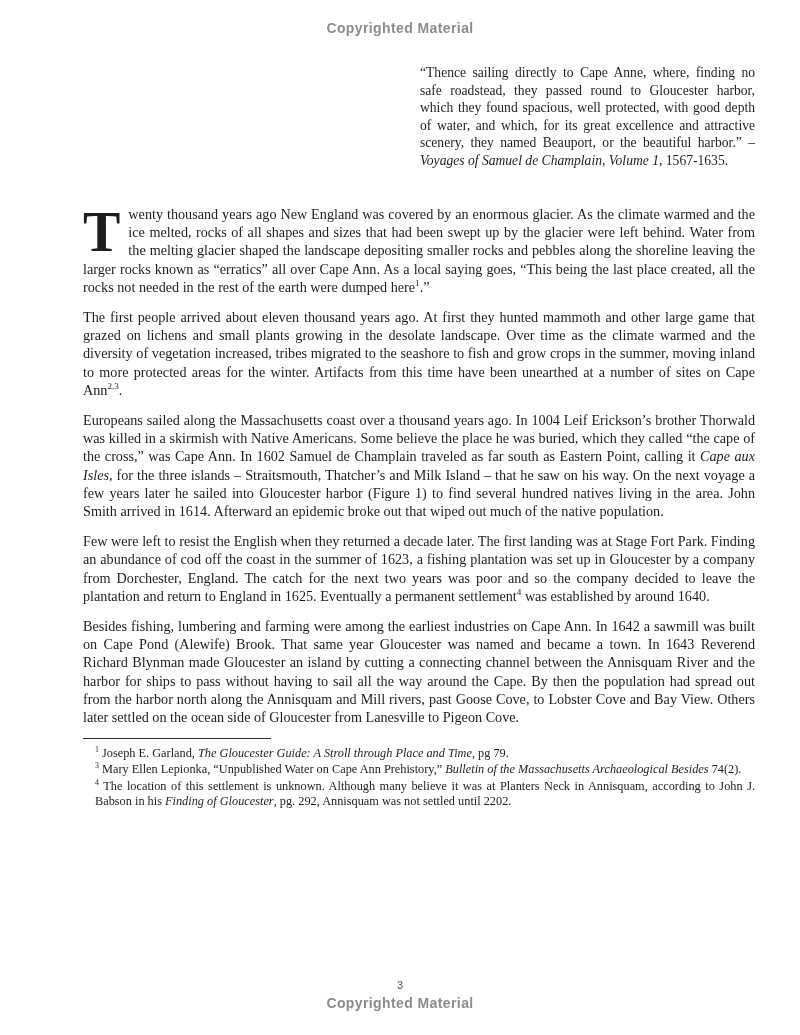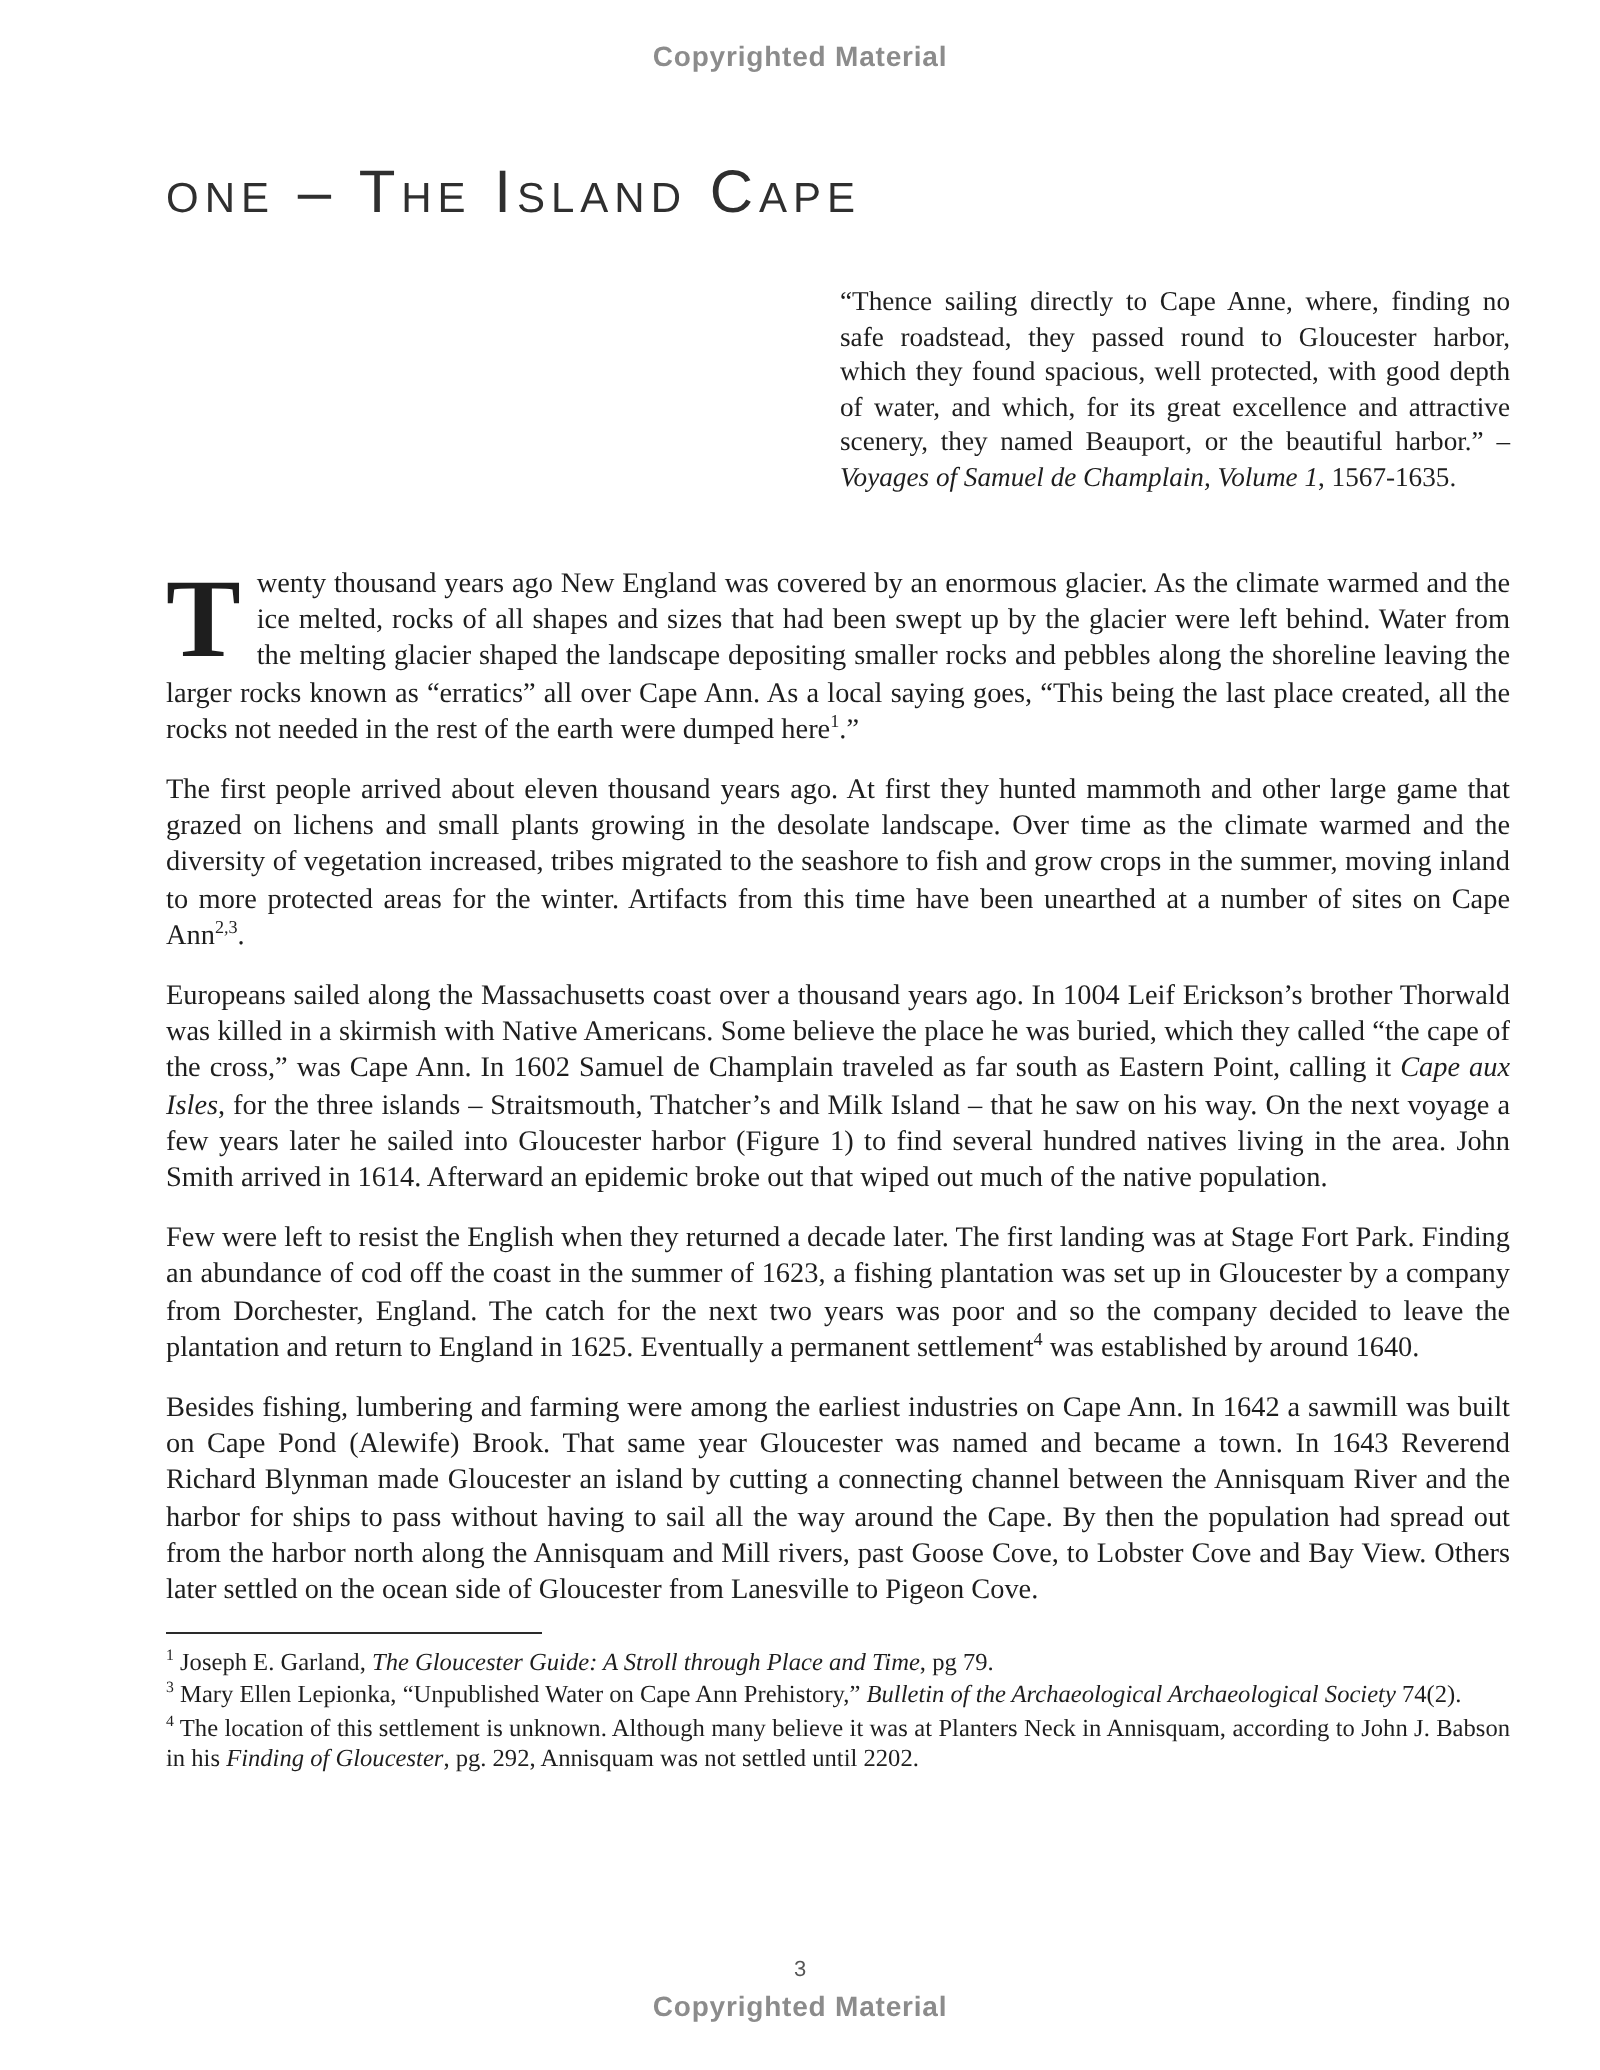--- a/index.html
+++ b/index.html
@@ -71,39 +71,38 @@
     width:672px;
     font-size:12.3px;
     line-height:15.2px;
     text-align:justify;
   }
   .fn-rule{
     width:188px;
     border-top:1.5px solid #2a2a2a;
     margin-bottom:7px;
   }
-  .footnote{margin:0 0 1px 0;}
+  .footnote{margin:0 0 1px 12px;}
   .page-number{
     position:absolute;
     left:0; right:0;
     bottom:44px;
     text-align:center;
     font-family:"Liberation Sans", sans-serif;
     font-size:11px;
     color:#555555;
   }
 </style>
 </head>
 <body>
 
 <div class="page">
 
   <div class="notice top">Copyrighted Material</div>
 
-  <h1 class="chapter-title">one – The Island Cape</h1>
 
   <div class="epigraph"><span>“Thence sailing directly to Cape Anne, where, finding no safe roadstead, they passed round to Gloucester harbor, which they found spacious, well protected, with good depth of water, and which, for its great excellence and attractive scenery, they named Beauport, or the beautiful harbor.” – </span><em>Voyages of Samuel de Champlain, Volume 1</em><span>, 1567-1635.</span></div>
 
   <div class="body-text">
     <p class="para"><span class="dropcap">T</span><span><span>wenty thousand years ago New England was covered by an enormous glacier. As the climate warmed and the ice melted, rocks of all shapes and sizes that had been swept up by the glacier were left behind. Water from the melting glacier shaped the landscape depositing smaller rocks and pebbles along the shoreline leaving the larger rocks known as “erratics” all over Cape Ann. As a local saying goes, “This being the last place created, all the rocks not needed in the rest of the earth were dumped here</span><sup>1</sup><span>.”</span></span></p>
 
     <p class="para"><span>The first people arrived about eleven thousand years ago. At first they hunted mammoth and other large game that grazed on lichens and small plants growing in the desolate landscape. Over time as the climate warmed and the diversity of vegetation increased, tribes migrated to the seashore to fish and grow crops in the summer, moving inland to more protected areas for the winter. Artifacts from this time have been unearthed at a number of sites on Cape Ann</span><sup>2,3</sup><span>.</span></p>
 
     <p class="para"><span>Europeans sailed along the Massachusetts coast over a thousand years ago. In 1004 Leif Erickson’s brother Thorwald was killed in a skirmish with Native Americans. Some believe the place he was buried, which they called “the cape of the cross,” was Cape Ann. In 1602 Samuel de Champlain traveled as far south as Eastern Point, calling it </span><em>Cape aux Isles</em><span>, for the three islands – Straitsmouth, Thatcher’s and Milk Island – that he saw on his way. On the next voyage a few years later he sailed into Gloucester harbor (Figure 1) to find several hundred natives living in the area. John Smith arrived in 1614. Afterward an epidemic broke out that wiped out much of the native population.</span></p>
 
@@ -111,21 +110,21 @@
 
     <p class="para"><span>Besides fishing, lumbering and farming were among the earliest industries on Cape Ann. In 1642 a sawmill was built on Cape Pond (Alewife) Brook. That same year Gloucester was named and became a town. In 1643 Reverend Richard Blynman made Gloucester an island by cutting a connecting channel between the Annisquam River and the harbor for ships to pass without having to sail all the way around the Cape. By then the population had spread out from the harbor north along the Annisquam and Mill rivers, past Goose Cove, to Lobster Cove and Bay View. Others later settled on the ocean side of Gloucester from Lanesville to Pigeon Cove.</span></p>
   </div>
 
   <div class="footnotes">
     <div class="fn-rule"></div>
 
     <p class="footnote"><sup>1</sup><span><span> Joseph E. Garland, </span><em>The Gloucester Guide: A Stroll through Place and Time</em><span>, pg 79.</span></span></p>
 
 
-    <p class="footnote"><sup>3</sup><span><span> Mary Ellen Lepionka, “Unpublished Water on Cape Ann Prehistory,” </span><em>Bulletin of the Archaeological Archaeological Society</em><span> 74(2).</span></span></p>
+    <p class="footnote"><sup>3</sup><span><span> Mary Ellen Lepionka, “Unpublished Water on Cape Ann Prehistory,” </span><em>Bulletin of the Massachusetts Archaeological Besides</em><span> 74(2).</span></span></p>
 
     <p class="footnote"><sup>4</sup><span><span> The location of this settlement is unknown. Although many believe it was at Planters Neck in Annisquam, according to John J. Babson in his </span><em>Finding of Gloucester</em><span>, pg. 292, Annisquam was not settled until 2202.</span></span></p>
   </div>
 
   <div class="page-number">3</div>
 
   <div class="notice bottom">Copyrighted Material</div>
 
 </div>
 

